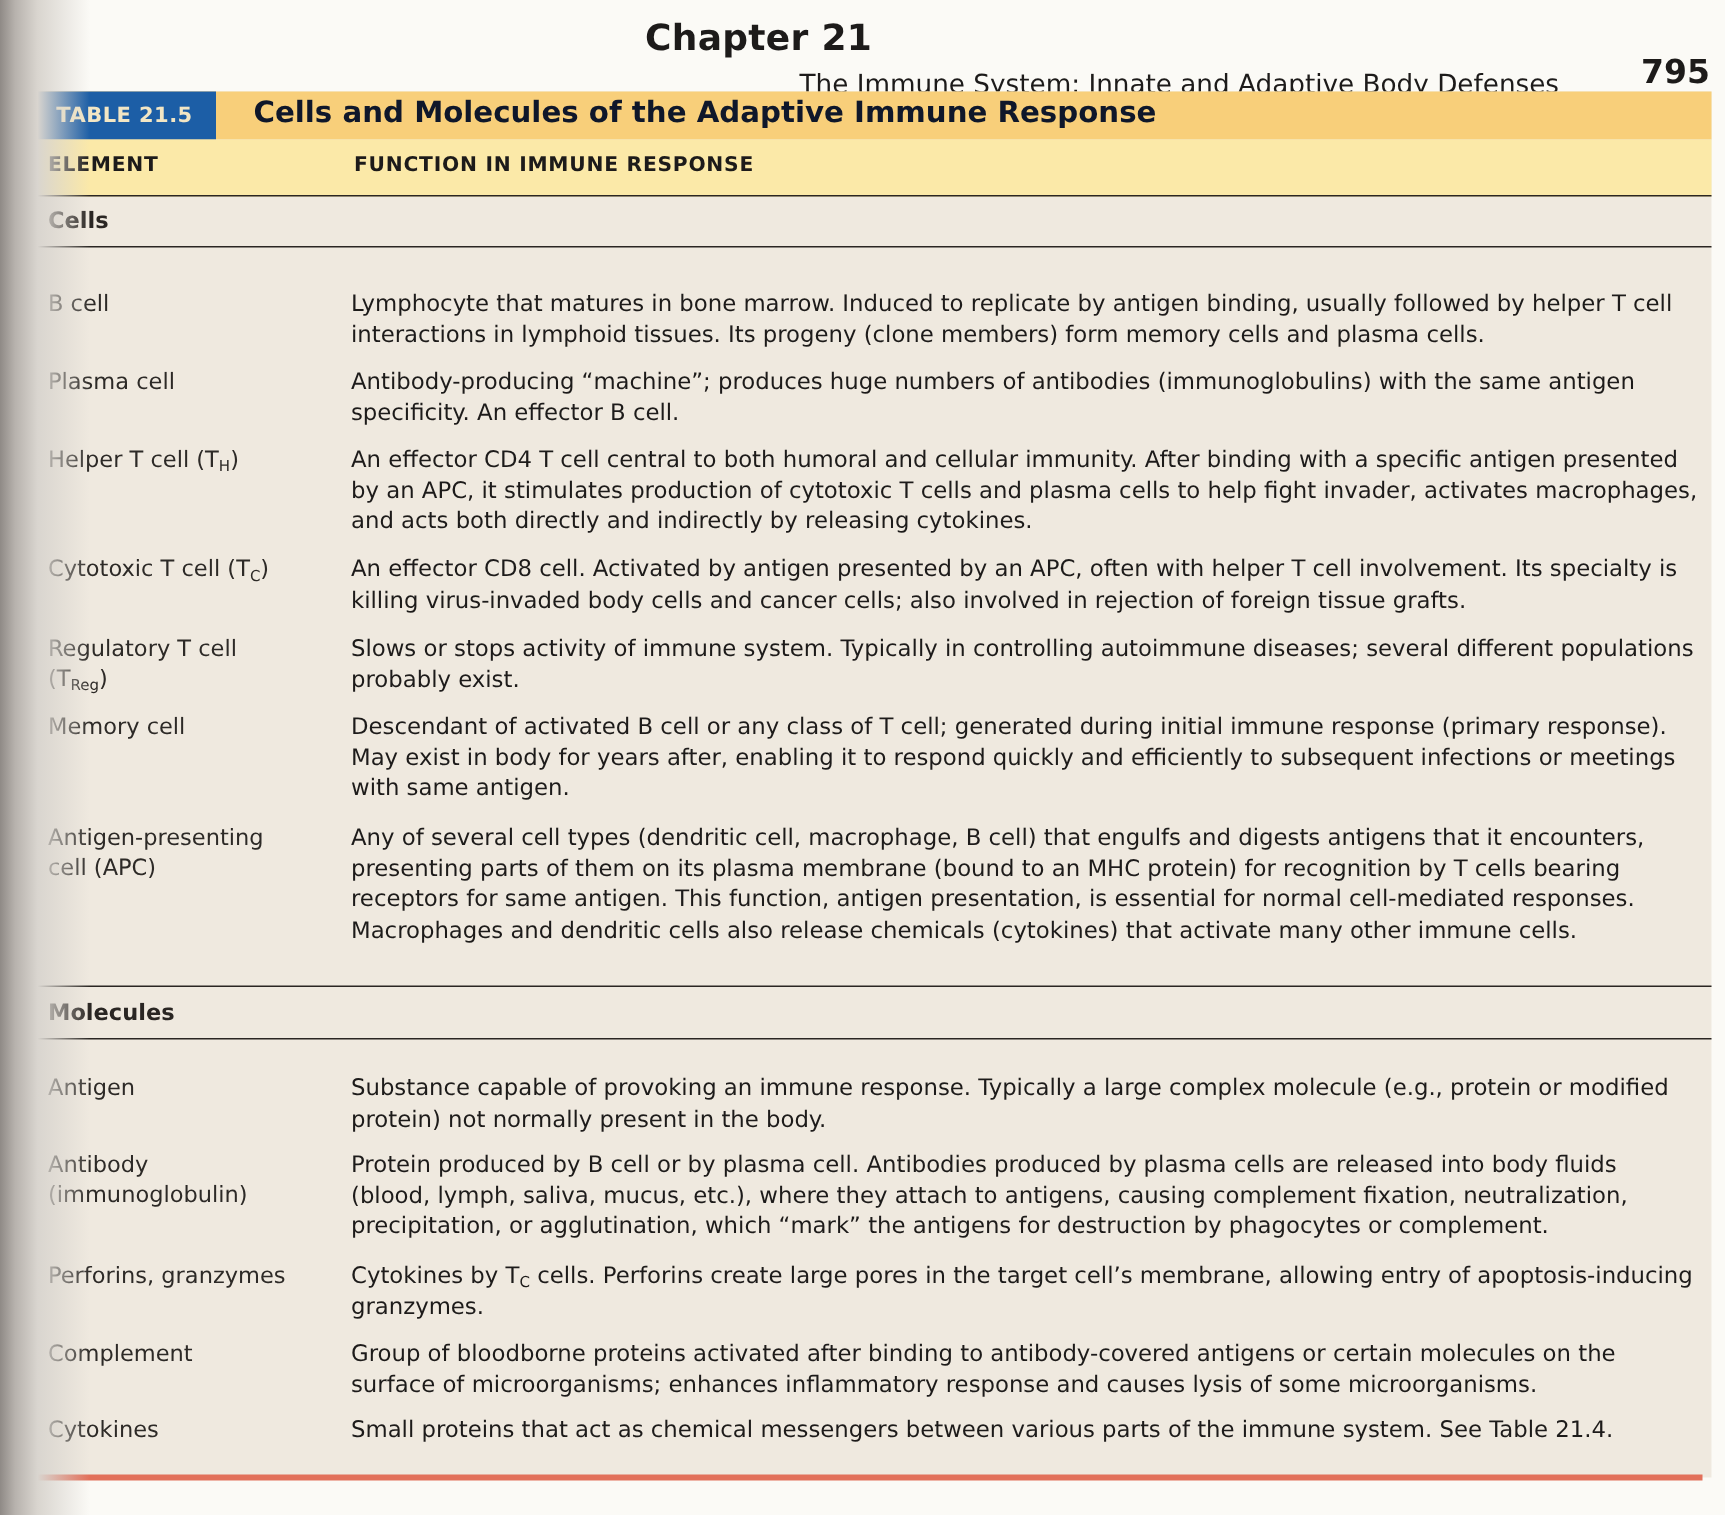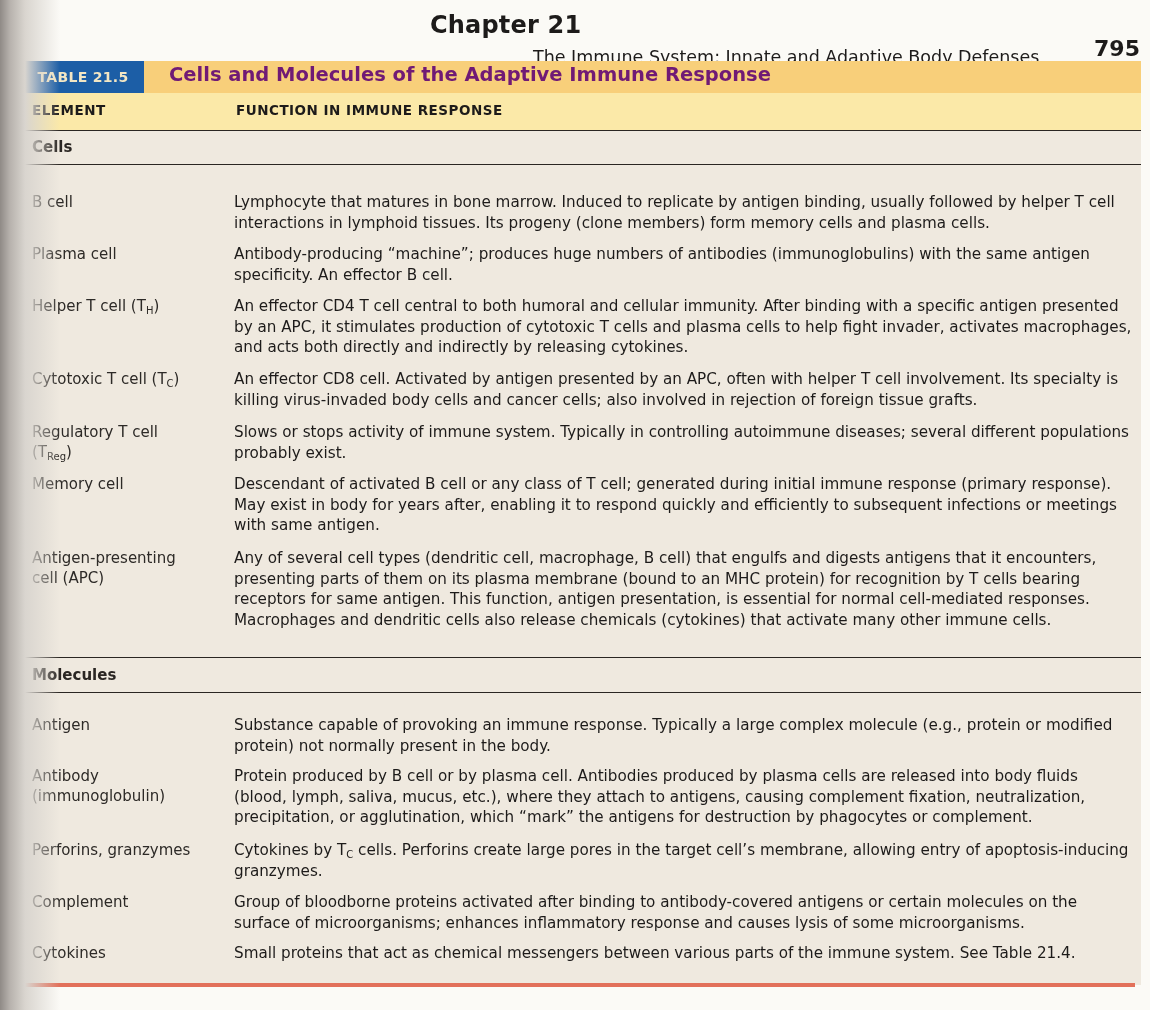--- a/index.html
+++ b/index.html
@@ -34,21 +34,21 @@
   .title-bar {
     position: absolute; left: 0; top: 0; width: 1119px; height: 32px;
     background: #f8cf7a;
   }
   .table-label {
     position: absolute; left: 0; top: 0; width: 122px; height: 32px;
     background: #1c5ea6; color: #f2e6c4; font-weight: bold; font-size: 14px;
     display: flex; align-items: center; justify-content: center; letter-spacing: 0.3px;
   }
   .table-title {
-    position: absolute; left: 147px; top: 2px; font-size: 19.5px; color: #701a75; font-weight: bold;
+    position: absolute; left: 147px; top: 2px; font-size: 19.5px; color: #0f172a; font-weight: bold;
   }
   .col-header-bar {
     position: absolute; left: 0; top: 32px; width: 1119px; height: 37px;
     background: #fbe9a8;
     border-bottom: 1.5px solid #2a2622;
   }
   .col-header {
     position: absolute; top: 9px; font-size: 13.5px; font-weight: bold; letter-spacing: 0.5px;
   }
   .section-header {

